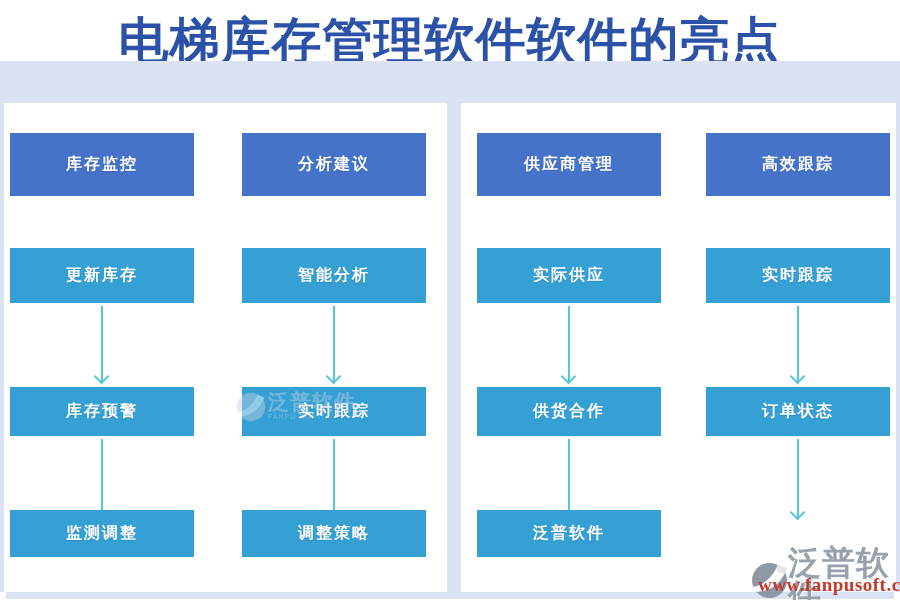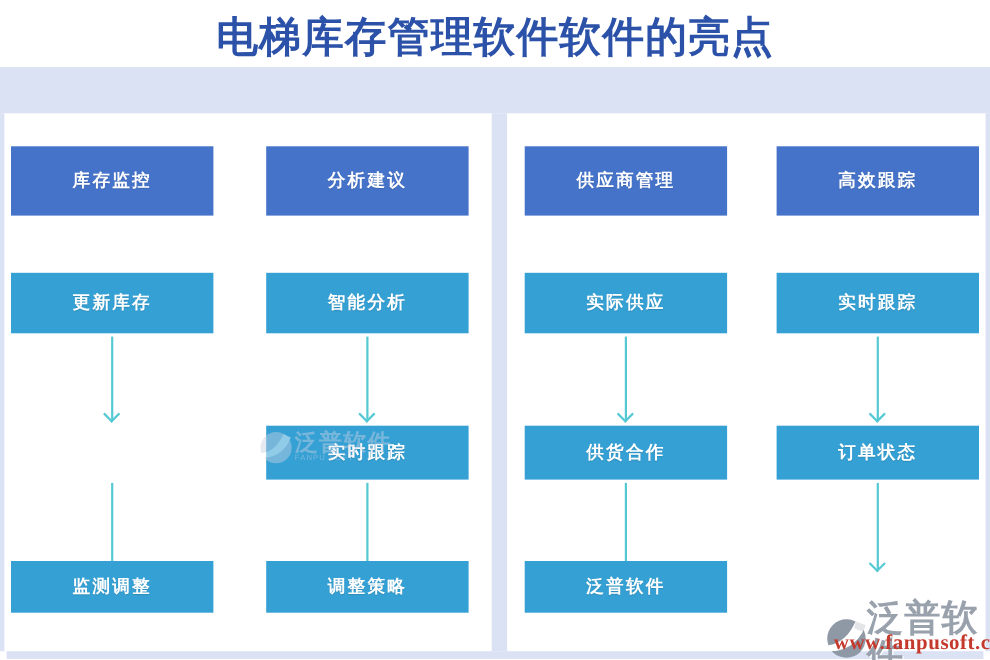--- a/index.html
+++ b/index.html
@@ -5,21 +5,21 @@
   html,body{margin:0;padding:0;}
   body{
     width:900px;height:600px;overflow:hidden;background:#ffffff;
     font-family:"Liberation Serif","DejaVu Serif",serif;
   }
   .page{position:relative;width:900px;height:600px;background:#fff;}
 
   
   .title{
     position:absolute;top:8px;left:0;width:900px;margin:0;
-    text-align:center;font-size:38px;font-weight:bold;color:#2b52a8;
+    text-align:center;font-size:50px;font-weight:bold;color:#2b52a8;
     letter-spacing:1px;
   }
 
   
   .top-bar{position:absolute;top:61px;left:0;width:900px;height:42px;background:#dae2f4;}
   .mid-strip{position:absolute;top:103px;left:447px;width:14px;height:489px;background:#dae2f4;}
   .left-strip{position:absolute;top:103px;left:0;width:4px;height:489px;background:#dae2f4;}
   .right-strip{position:absolute;top:103px;left:896px;width:4px;height:489px;background:#dae2f4;}
   .bottom-bar{position:absolute;top:592px;left:6px;width:888px;height:7px;background:#dae2f4;}
 
@@ -91,20 +91,21 @@
   <div class="top-bar"></div>
   <div class="left-strip"></div>
   <div class="right-strip"></div>
   <div class="mid-strip"></div>
   <div class="bottom-bar"></div>
 
   <div class="col c1">
     <div class="box header">库存监控</div>
     <div class="box step s1">更新库存</div>
     <div class="arrow a1"></div>
+    <div class="box step s2">库存预警</div>
     <div class="arrow a2"></div>
     <div class="box step s3">监测调整</div>
   </div>
 
   <div class="col c2">
     <div class="box header">分析建议</div>
     <div class="box step s1">智能分析</div>
     <div class="arrow a1"></div>
     <div class="box step s2">实时跟踪</div>
     <div class="arrow a2"></div>

